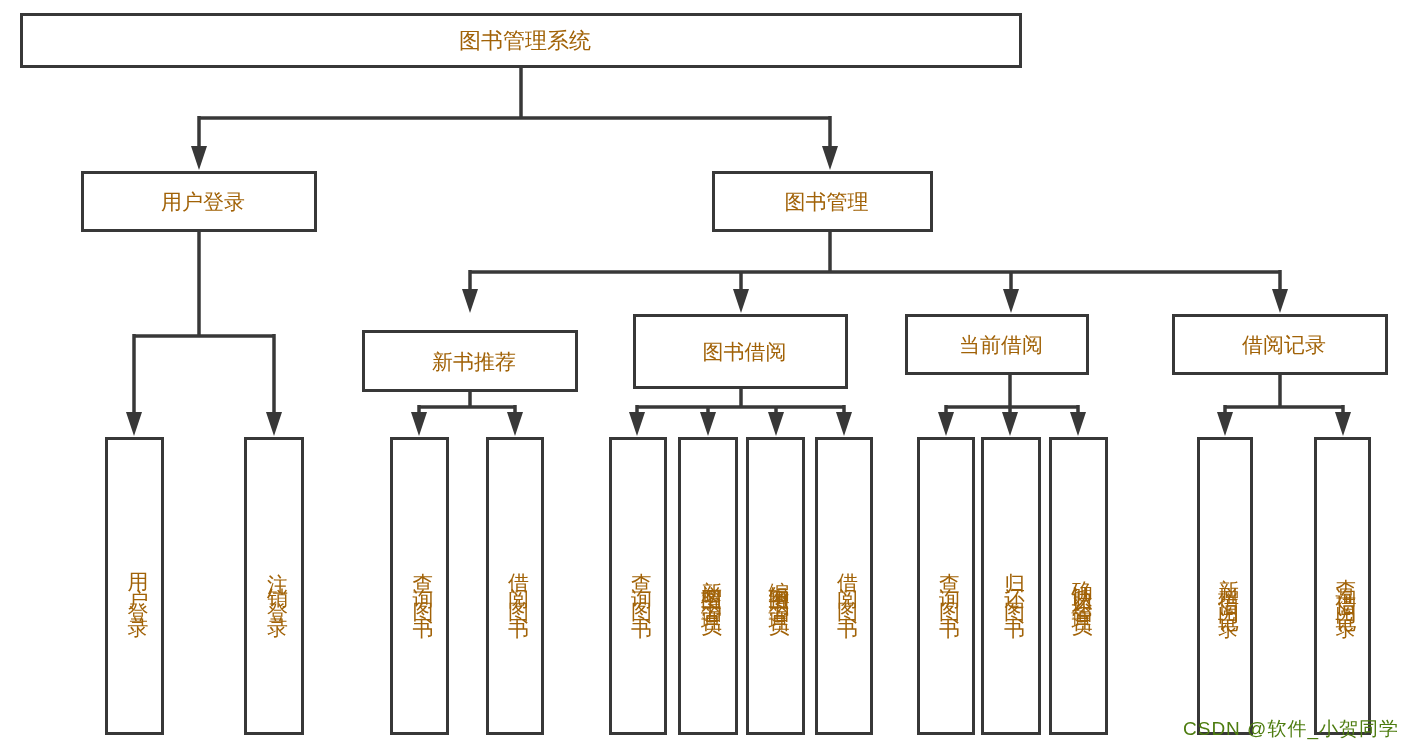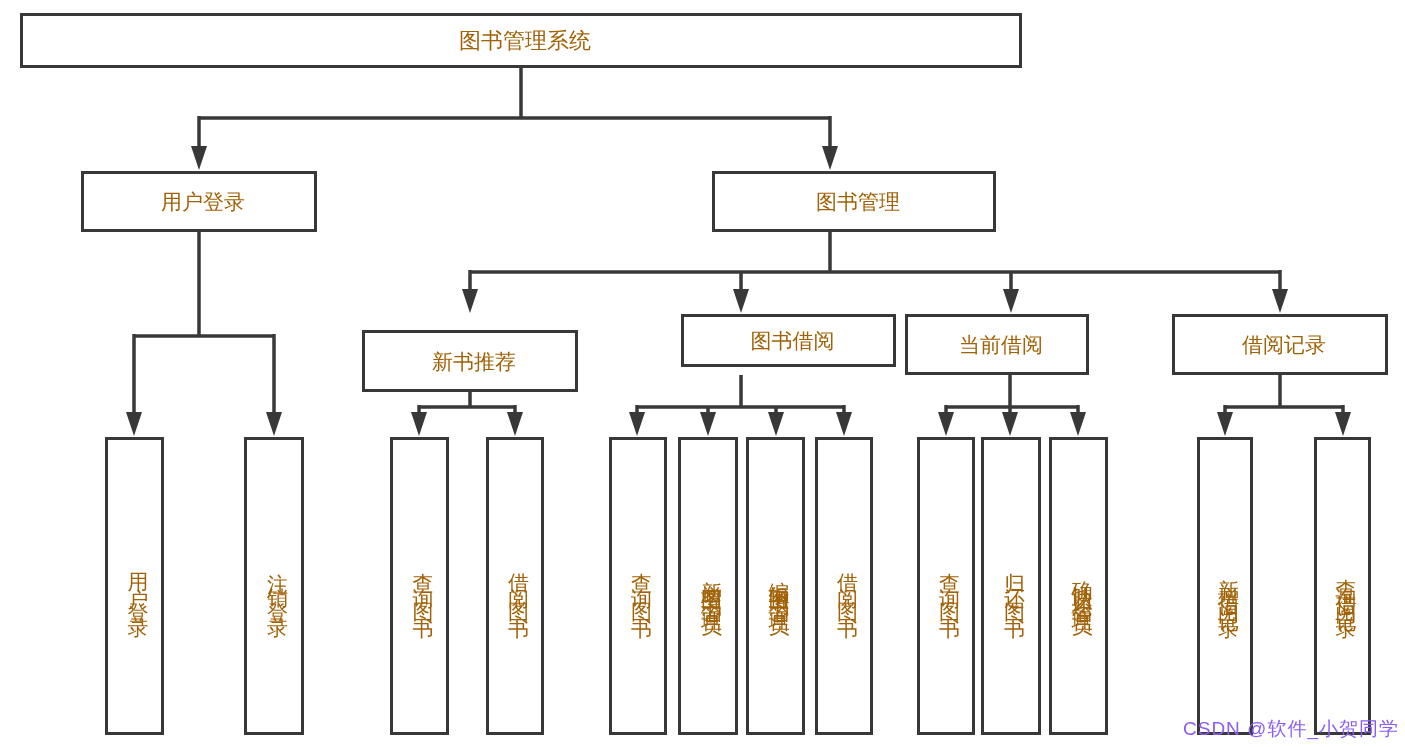--- a/index.html
+++ b/index.html
@@ -39,21 +39,21 @@
     white-space: normal;
   }
   .sp-wide  { letter-spacing: 15px; }  
   .sp-mid   { letter-spacing: 8px;  }  
   .sp-tight { letter-spacing: 5px;  }  
   #watermark {
     position: absolute;
     left: 1183px;
     top: 716px;
     font-size: 19px;
-    color: #8b5cf6;
+    color: #4d7c0f;
     z-index: 3;
     letter-spacing: 1px;
   }
 </style>
 </head>
 <body>
 
 <div id="canvas">
 
   <svg id="wires" viewBox="0 0 1405 747" xmlns="http://www.w3.org/2000/svg">
@@ -125,24 +125,24 @@
       <polygon points="1070,412 1086,412 1078,436"></polygon>
 
       <polygon points="1217,412 1233,412 1225,436"></polygon>
       <polygon points="1335,412 1351,412 1343,436"></polygon>
     </g>
   </svg>
 
   <div class="node root-node" style="left:20px; top:13px; width:1002px; height:55px;">图书管理系统</div>
 
   <div class="node" style="left:81px; top:171px; width:236px; height:61px;">用户登录</div>
-  <div class="node" style="left:712px; top:171px; width:284px; height:61px;text-align:right;">图书管理</div>
+  <div class="node" style="left:712px; top:171px; width:221px; height:61px;text-align:right;">图书管理</div>
 
   <div class="node" style="left:362px; top:314px; width:216px; height:62px;margin-top:16px;">新书推荐</div>
-  <div class="node" style="left:633px; top:314px; width:215px; height:53px;margin-left:48px;">图书借阅</div>
+  <div class="node" style="left:633px; top:314px; width:215px; height:75px;">图书借阅</div>
   <div class="node" style="left:905px; top:314px; width:184px; height:61px;">当前借阅</div>
   <div class="node" style="left:1172px; top:314px; width:216px; height:61px;">借阅记录</div>
 
   <div class="node vnode sp-wide" style="left:105px; top:437px; width:59px; height:298px;">用户登录</div>
   <div class="node vnode sp-wide" style="left:244px; top:437px; width:60px; height:298px;">注销登录</div>
 
   <div class="node vnode sp-wide" style="left:390px; top:437px; width:59px; height:298px;">查询图书</div>
   <div class="node vnode sp-wide" style="left:486px; top:437px; width:58px; height:298px;">借阅图书</div>
 
   <div class="node vnode sp-wide" style="left:609px; top:437px; width:58px; height:298px;">查询图书</div>

